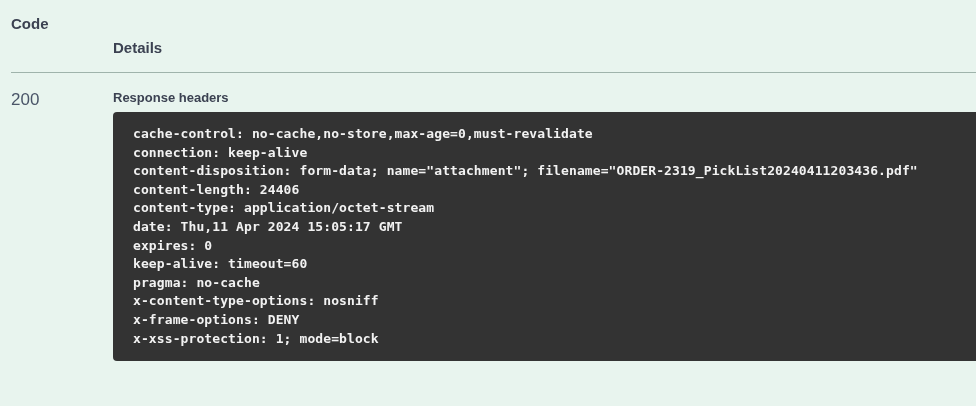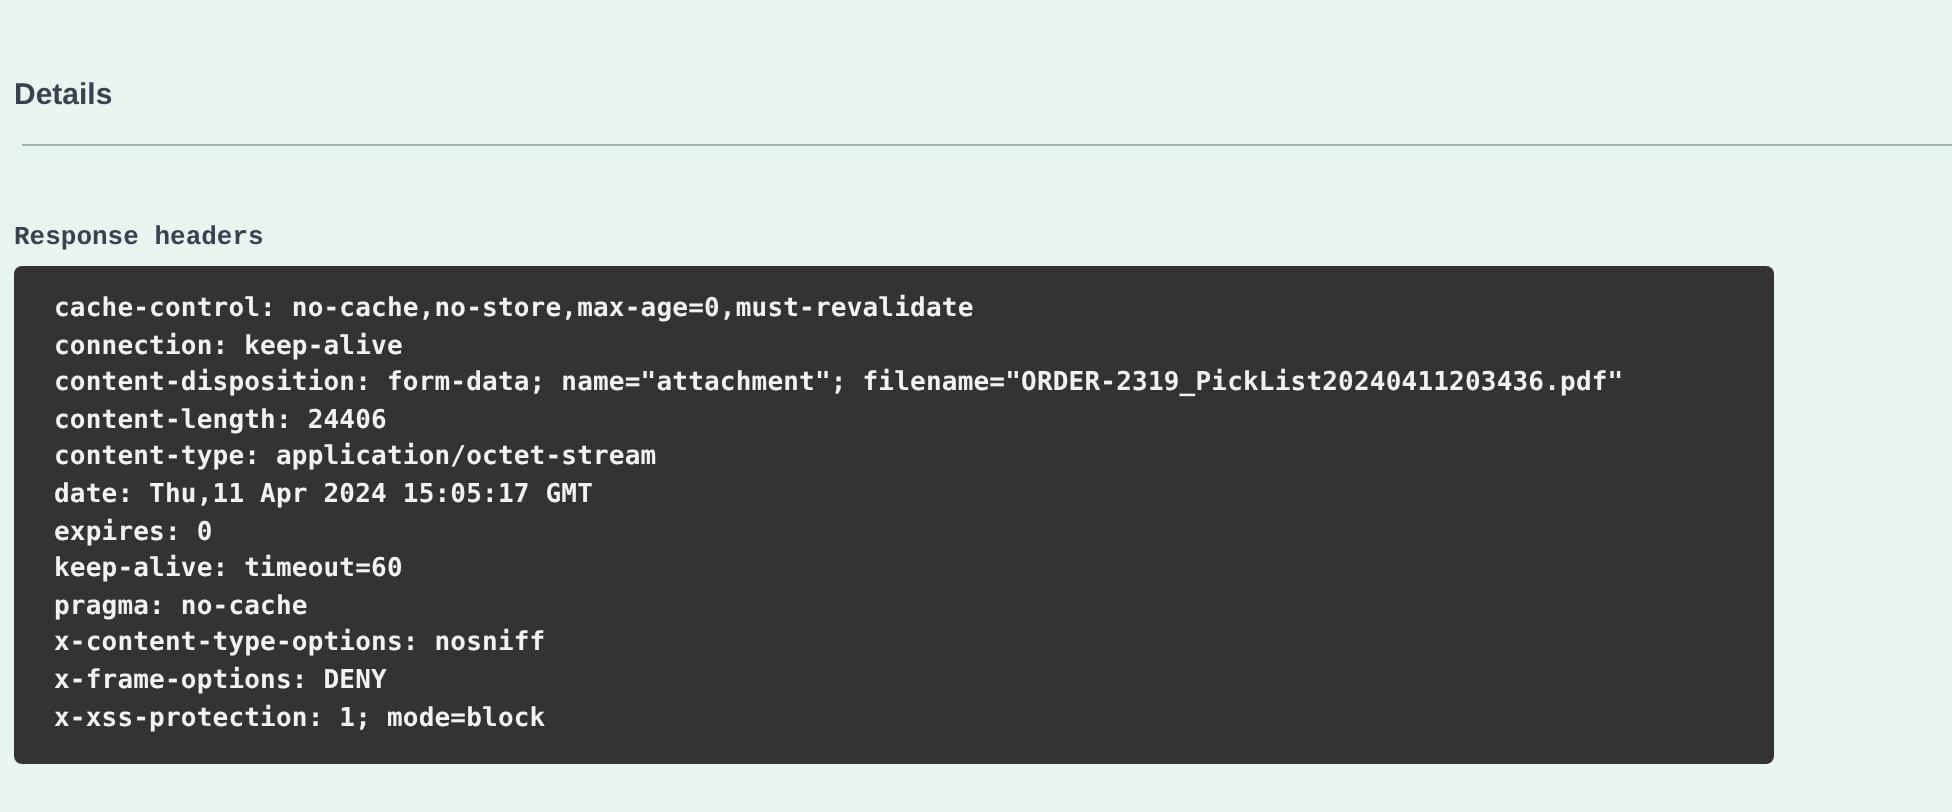--- a/index.html
+++ b/index.html
@@ -74,22 +74,20 @@
     font-weight: bold;
     color: #3b4151;
     line-height: 17px;
     margin: 0;
     padding-left: 0;
   }
   .label-response-body {
     margin-top: 3px;
   }
   .label-response-headers {
-    margin-top: 21px;
-    font-family: Liberation Mono, monospace;
   }
 
   .download-link {
     display: inline-block;
     margin-top: 2px;
     font-size: 21px;
     line-height: 26px;
     color: #0a0ae8;
     text-decoration: underline;
     text-underline-offset: 1px;
@@ -120,27 +118,29 @@
   .headers-pre .hline {
     display: block;
   }
 </style>
 </head>
 <body>
 
 <div class="responses-table">
 
   <div class="table-head">
+    <div class="th th-code">Code</div>
     <div class="th th-details">Details</div>
   </div>
 
   <div class="head-divider"></div>
 
   <div class="table-body-row">
 
+    <div class="td-code">200</div>
 
     <div class="td-details">
 
 
 
       <div class="section-label label-response-headers">Response headers</div>
 
       <div class="headers-block">
         <pre class="headers-pre"><span class="hline">cache-control: no-cache,no-store,max-age=0,must-revalidate</span><span class="hline">connection: keep-alive</span><span class="hline">content-disposition: form-data; name="attachment"; filename="ORDER-2319_PickList20240411203436.pdf"</span><span class="hline">content-length: 24406</span><span class="hline">content-type: application/octet-stream</span><span class="hline">date: Thu,11 Apr 2024 15:05:17 GMT</span><span class="hline">expires: 0</span><span class="hline">keep-alive: timeout=60</span><span class="hline">pragma: no-cache</span><span class="hline">x-content-type-options: nosniff</span><span class="hline">x-frame-options: DENY</span><span class="hline">x-xss-protection: 1; mode=block</span></pre>
       </div>

